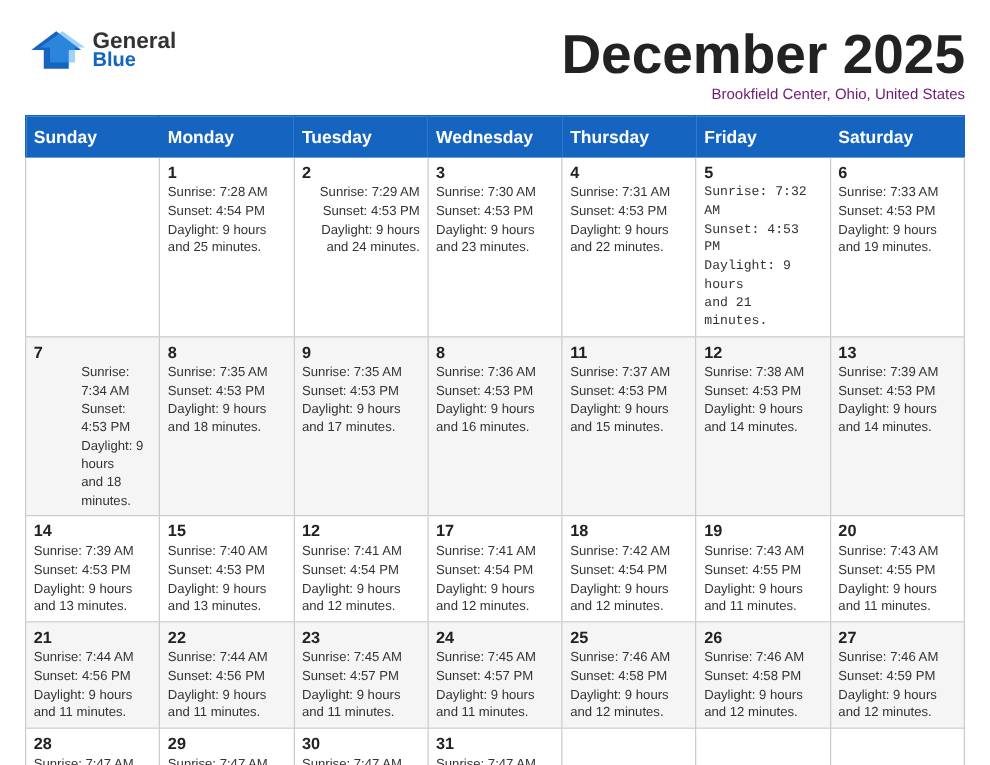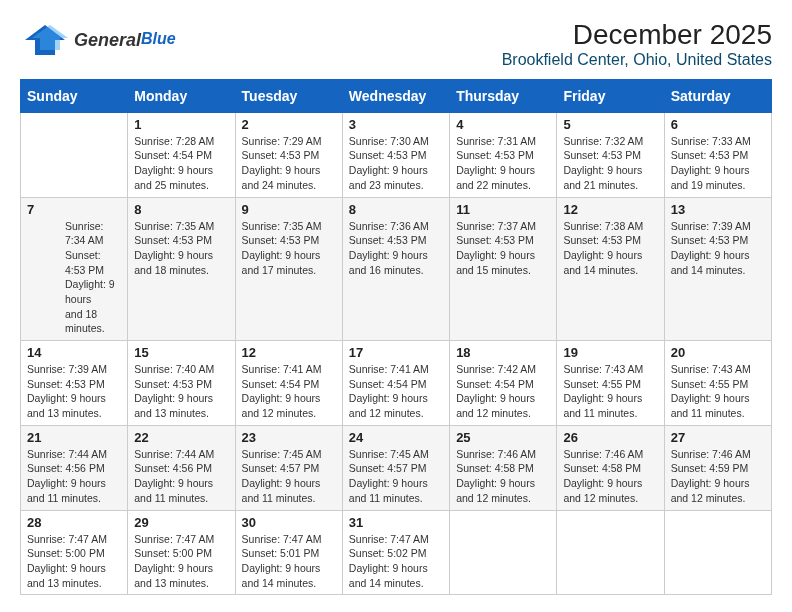--- a/index.html
+++ b/index.html
@@ -13,28 +13,28 @@
     .header {
       display: flex;
       justify-content: space-between;
       align-items: flex-start;
       margin-bottom: 10px;
     }
     .title-section {
       text-align: right;
     }
     .month-title {
-      font-size: 28px;
-      font-weight: normal;
+      font-size: 44px;
+      font-weight: bold;
       color: #222;
       line-height: 1.1;
     }
     .subtitle {
-      font-size: 16px;
-      color: #0c4a6e;
+      font-size: 12px;
+      color: #701a75;
     }
     .calendar {
       width: 100%;
       border-collapse: collapse;
       border: 1px solid #ccc;
     }
     .calendar th {
       background: #1565c0;
       color: #fff;
       padding: 8px 6px;
@@ -73,23 +73,22 @@
       display: flex;
       align-items: center;
       gap: 4px;
     }
     .logo-svg {
       width: 50px;
       height: 40px;
     }
     .logo-label {
       display: flex;
-      flex-direction: row;
+      flex-direction: column;
       line-height: 1;
-      font-style: italic;
     }
   </style>
 </head>
 <body>
 
 <div class="header">
   <div class="logo-wrapper">
     <svg class="logo-svg" viewBox="0 0 50 40" xmlns="http://www.w3.org/2000/svg">
       <polygon points="25,5 45,20 35,20 35,35 15,35 15,20 5,20" fill="#1565c0"></polygon>
       <polygon points="30,5 48,18 40,18 40,30 20,30 20,18 12,18" fill="#42a5f5" opacity="0.5"></polygon>
@@ -122,42 +121,42 @@
         <td class="empty-cell"></td>
         <td>
           <span class="day-number">1</span>
           <div class="day-info" style="white-space: pre-line;">Sunrise: 7:28 AM
 Sunset: 4:54 PM
 Daylight: 9 hours
 and 25 minutes.</div>
         </td>
         <td>
           <span class="day-number">2</span>
-          <div class="day-info" style="white-space: pre-line;">Sunrise: 7:29 AM
+          <div class="day-info" style="white-space: pre-line; text-align: right;">Sunrise: 7:29 AM
 Sunset: 4:53 PM
 Daylight: 9 hours
 and 24 minutes.</div>
         </td>
         <td>
           <span class="day-number">3</span>
           <div class="day-info" style="white-space: pre-line;">Sunrise: 7:30 AM
 Sunset: 4:53 PM
 Daylight: 9 hours
 and 23 minutes.</div>
         </td>
         <td>
           <span class="day-number">4</span>
           <div class="day-info" style="white-space: pre-line;">Sunrise: 7:31 AM
 Sunset: 4:53 PM
 Daylight: 9 hours
 and 22 minutes.</div>
         </td>
         <td>
           <span class="day-number">5</span>
-          <div class="day-info" style="white-space: pre-line;">Sunrise: 7:32 AM
+          <div class="day-info" style="white-space: pre-line; font-family: Liberation Mono, monospace;">Sunrise: 7:32 AM
 Sunset: 4:53 PM
 Daylight: 9 hours
 and 21 minutes.</div>
         </td>
         <td>
           <span class="day-number">6</span>
           <div class="day-info" style="white-space: pre-line;">Sunrise: 7:33 AM
 Sunset: 4:53 PM
 Daylight: 9 hours
 and 19 minutes.</div>

